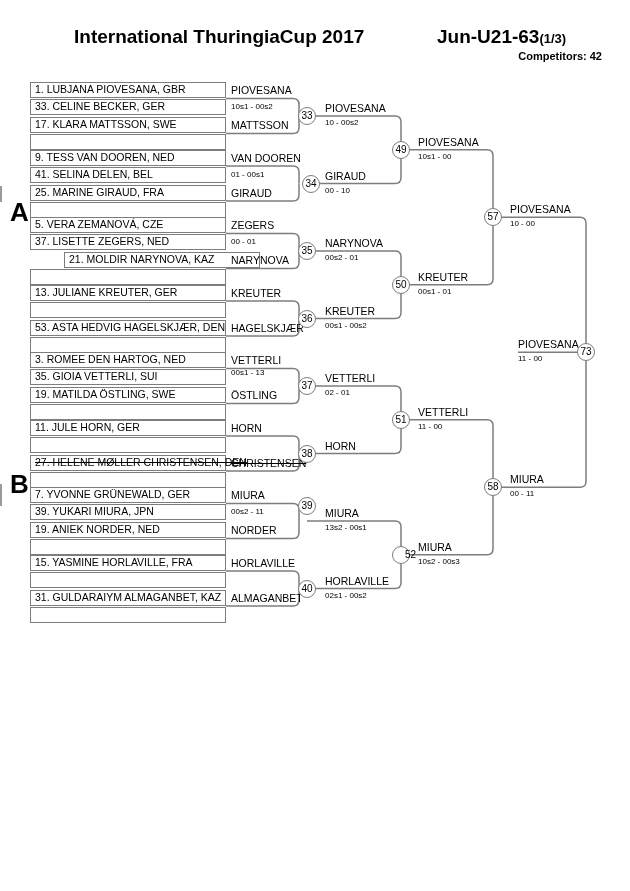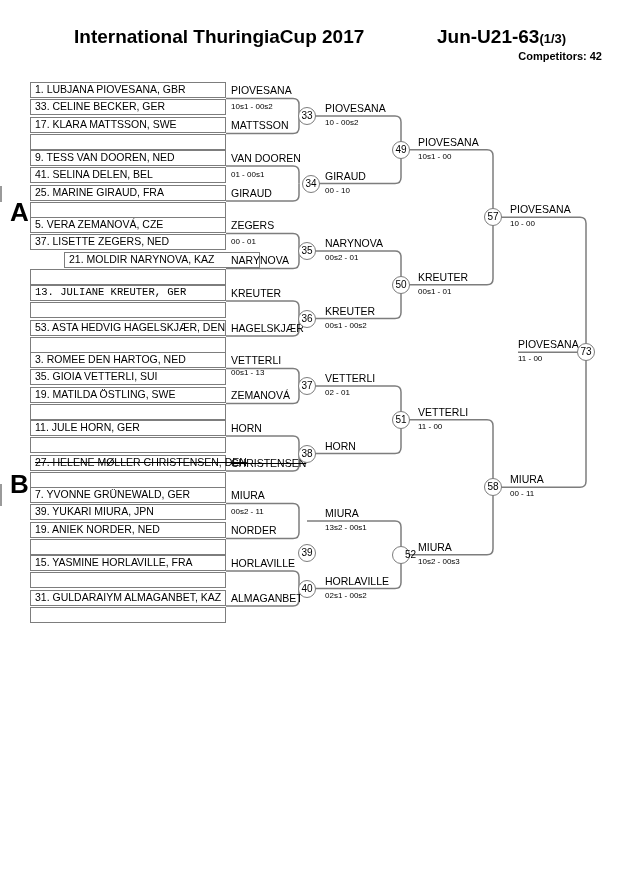--- a/index.html
+++ b/index.html
@@ -87,33 +87,33 @@
       <div class="wname" style="left: 231px; top: 151.5px;">VAN DOOREN</div>
       <div class="wscore" style="left: 231px; top: 169.5px;">01 - 00s1</div>
       <div class="wname" style="left: 231px; top: 186.5px;">GIRAUD</div>
       <div class="slot-box" style="left: 30px; top: 217px;"><span>5. VERA ZEMANOVÁ, CZE</span></div>
       <div class="slot-box" style="left: 30px; top: 234px;"><span>37. LISETTE ZEGERS, NED</span></div>
       <div class="slot-box" style="left: 24px; top: 252px; margin-left: 40px;"><span>21. MOLDIR NARYNOVA, KAZ</span></div>
       <div class="slot-box" style="left: 30px; top: 269px;"><span></span></div>
       <div class="wname" style="left: 231px; top: 219px;">ZEGERS</div>
       <div class="wscore" style="left: 231px; top: 237px;">00 - 01</div>
       <div class="wname" style="left: 231px; top: 254px;">NARYNOVA</div>
-      <div class="slot-box" style="left: 30px; top: 284.5px; font-family: Liberation Mono, monospace;"><span>13. JULIANE KREUTER, GER</span></div>
+      <div class="slot-box" style="left: 30px; top: 284.5px;"><span>13. JULIANE KREUTER, GER</span></div>
       <div class="slot-box" style="left: 30px; top: 301.5px;"><span></span></div>
       <div class="slot-box" style="left: 30px; top: 319.5px;"><span>53. ASTA HEDVIG HAGELSKJÆR, DEN</span></div>
       <div class="slot-box" style="left: 30px; top: 336.5px;"><span></span></div>
       <div class="wname" style="left: 231px; top: 286.5px;">KREUTER</div>
       <div class="wname" style="left: 231px; top: 321.5px;">HAGELSKJÆR</div>
       <div class="slot-box" style="left: 30px; top: 352px;"><span>3. ROMEE DEN HARTOG, NED</span></div>
       <div class="slot-box" style="left: 30px; top: 369px;"><span>35. GIOIA VETTERLI, SUI</span></div>
       <div class="slot-box" style="left: 30px; top: 387px;"><span>19. MATILDA ÖSTLING, SWE</span></div>
       <div class="slot-box" style="left: 30px; top: 404px;"><span></span></div>
       <div class="wname" style="left: 231px; top: 354px;">VETTERLI</div>
       <div class="wscore" style="left: 231px; top: 368px;">00s1 - 13</div>
-      <div class="wname" style="left: 231px; top: 389px;">ZEMANOVÁ</div>
+      <div class="wname" style="left: 231px; top: 389px;">ÖSTLING</div>
       <div class="slot-box" style="left: 30px; top: 419.5px;"><span>11. JULE HORN, GER</span></div>
       <div class="slot-box" style="left: 30px; top: 436.5px;"><span></span></div>
       <div class="slot-box" style="left: 30px; top: 454.5px;"><span class="struck">27. HELENE MØLLER CHRISTENSEN, DEN</span></div>
       <div class="slot-box" style="left: 30px; top: 471.5px;"><span></span></div>
       <div class="wname" style="left: 231px; top: 421.5px;">HORN</div>
       <div class="wname struck" style="left: 231px; top: 456.5px;">CHRISTENSEN</div>
       <div class="slot-box" style="left: 30px; top: 487px;"><span>7. YVONNE GRÜNEWALD, GER</span></div>
       <div class="slot-box" style="left: 30px; top: 504px;"><span>39. YUKARI MIURA, JPN</span></div>
       <div class="slot-box" style="left: 30px; top: 522px;"><span>19. ANIEK NORDER, NED</span></div>
       <div class="slot-box" style="left: 30px; top: 539px;"><span></span></div>
@@ -136,21 +136,21 @@
       <div class="wname" style="left: 325px; top: 237px;">NARYNOVA</div>
       <div class="wscore" style="left: 325px; top: 253px;">00s2 - 01</div>
       <div class="circle" style="left: 298px; top: 309.5px;">36</div>
       <div class="wname" style="left: 325px; top: 304.5px;">KREUTER</div>
       <div class="wscore" style="left: 325px; top: 320.5px;">00s1 - 00s2</div>
       <div class="circle" style="left: 298px; top: 377px;">37</div>
       <div class="wname" style="left: 325px; top: 372px;">VETTERLI</div>
       <div class="wscore" style="left: 325px; top: 388px;">02 - 01</div>
       <div class="circle" style="left: 298px; top: 444.5px;">38</div>
       <div class="wname" style="left: 325px; top: 439.5px;">HORN</div>
-      <div class="circle" style="left: 298px; top: 544px;">39</div>
+      <div class="circle" style="left: 298px; top: 497px;">39</div>
       <div class="wname" style="left: 325px; top: 507px;">MIURA</div>
       <div class="wscore" style="left: 325px; top: 523px;">13s2 - 00s1</div>
       <div class="circle" style="left: 298px; top: 579.5px;">40</div>
       <div class="wname" style="left: 325px; top: 574.5px;">HORLAVILLE</div>
       <div class="wscore" style="left: 325px; top: 590.5px;">02s1 - 00s2</div>
       <div class="circle" style="left: 392px; top: 140.75px;">49</div>
       <div class="wname" style="left: 418px; top: 135.75px;">PIOVESANA</div>
       <div class="wscore" style="left: 418px; top: 151.75px;">10s1 - 00</div>
       <div class="circle" style="left: 392px; top: 275.75px;">50</div>
       <div class="wname" style="left: 418px; top: 270.75px;">KREUTER</div>

